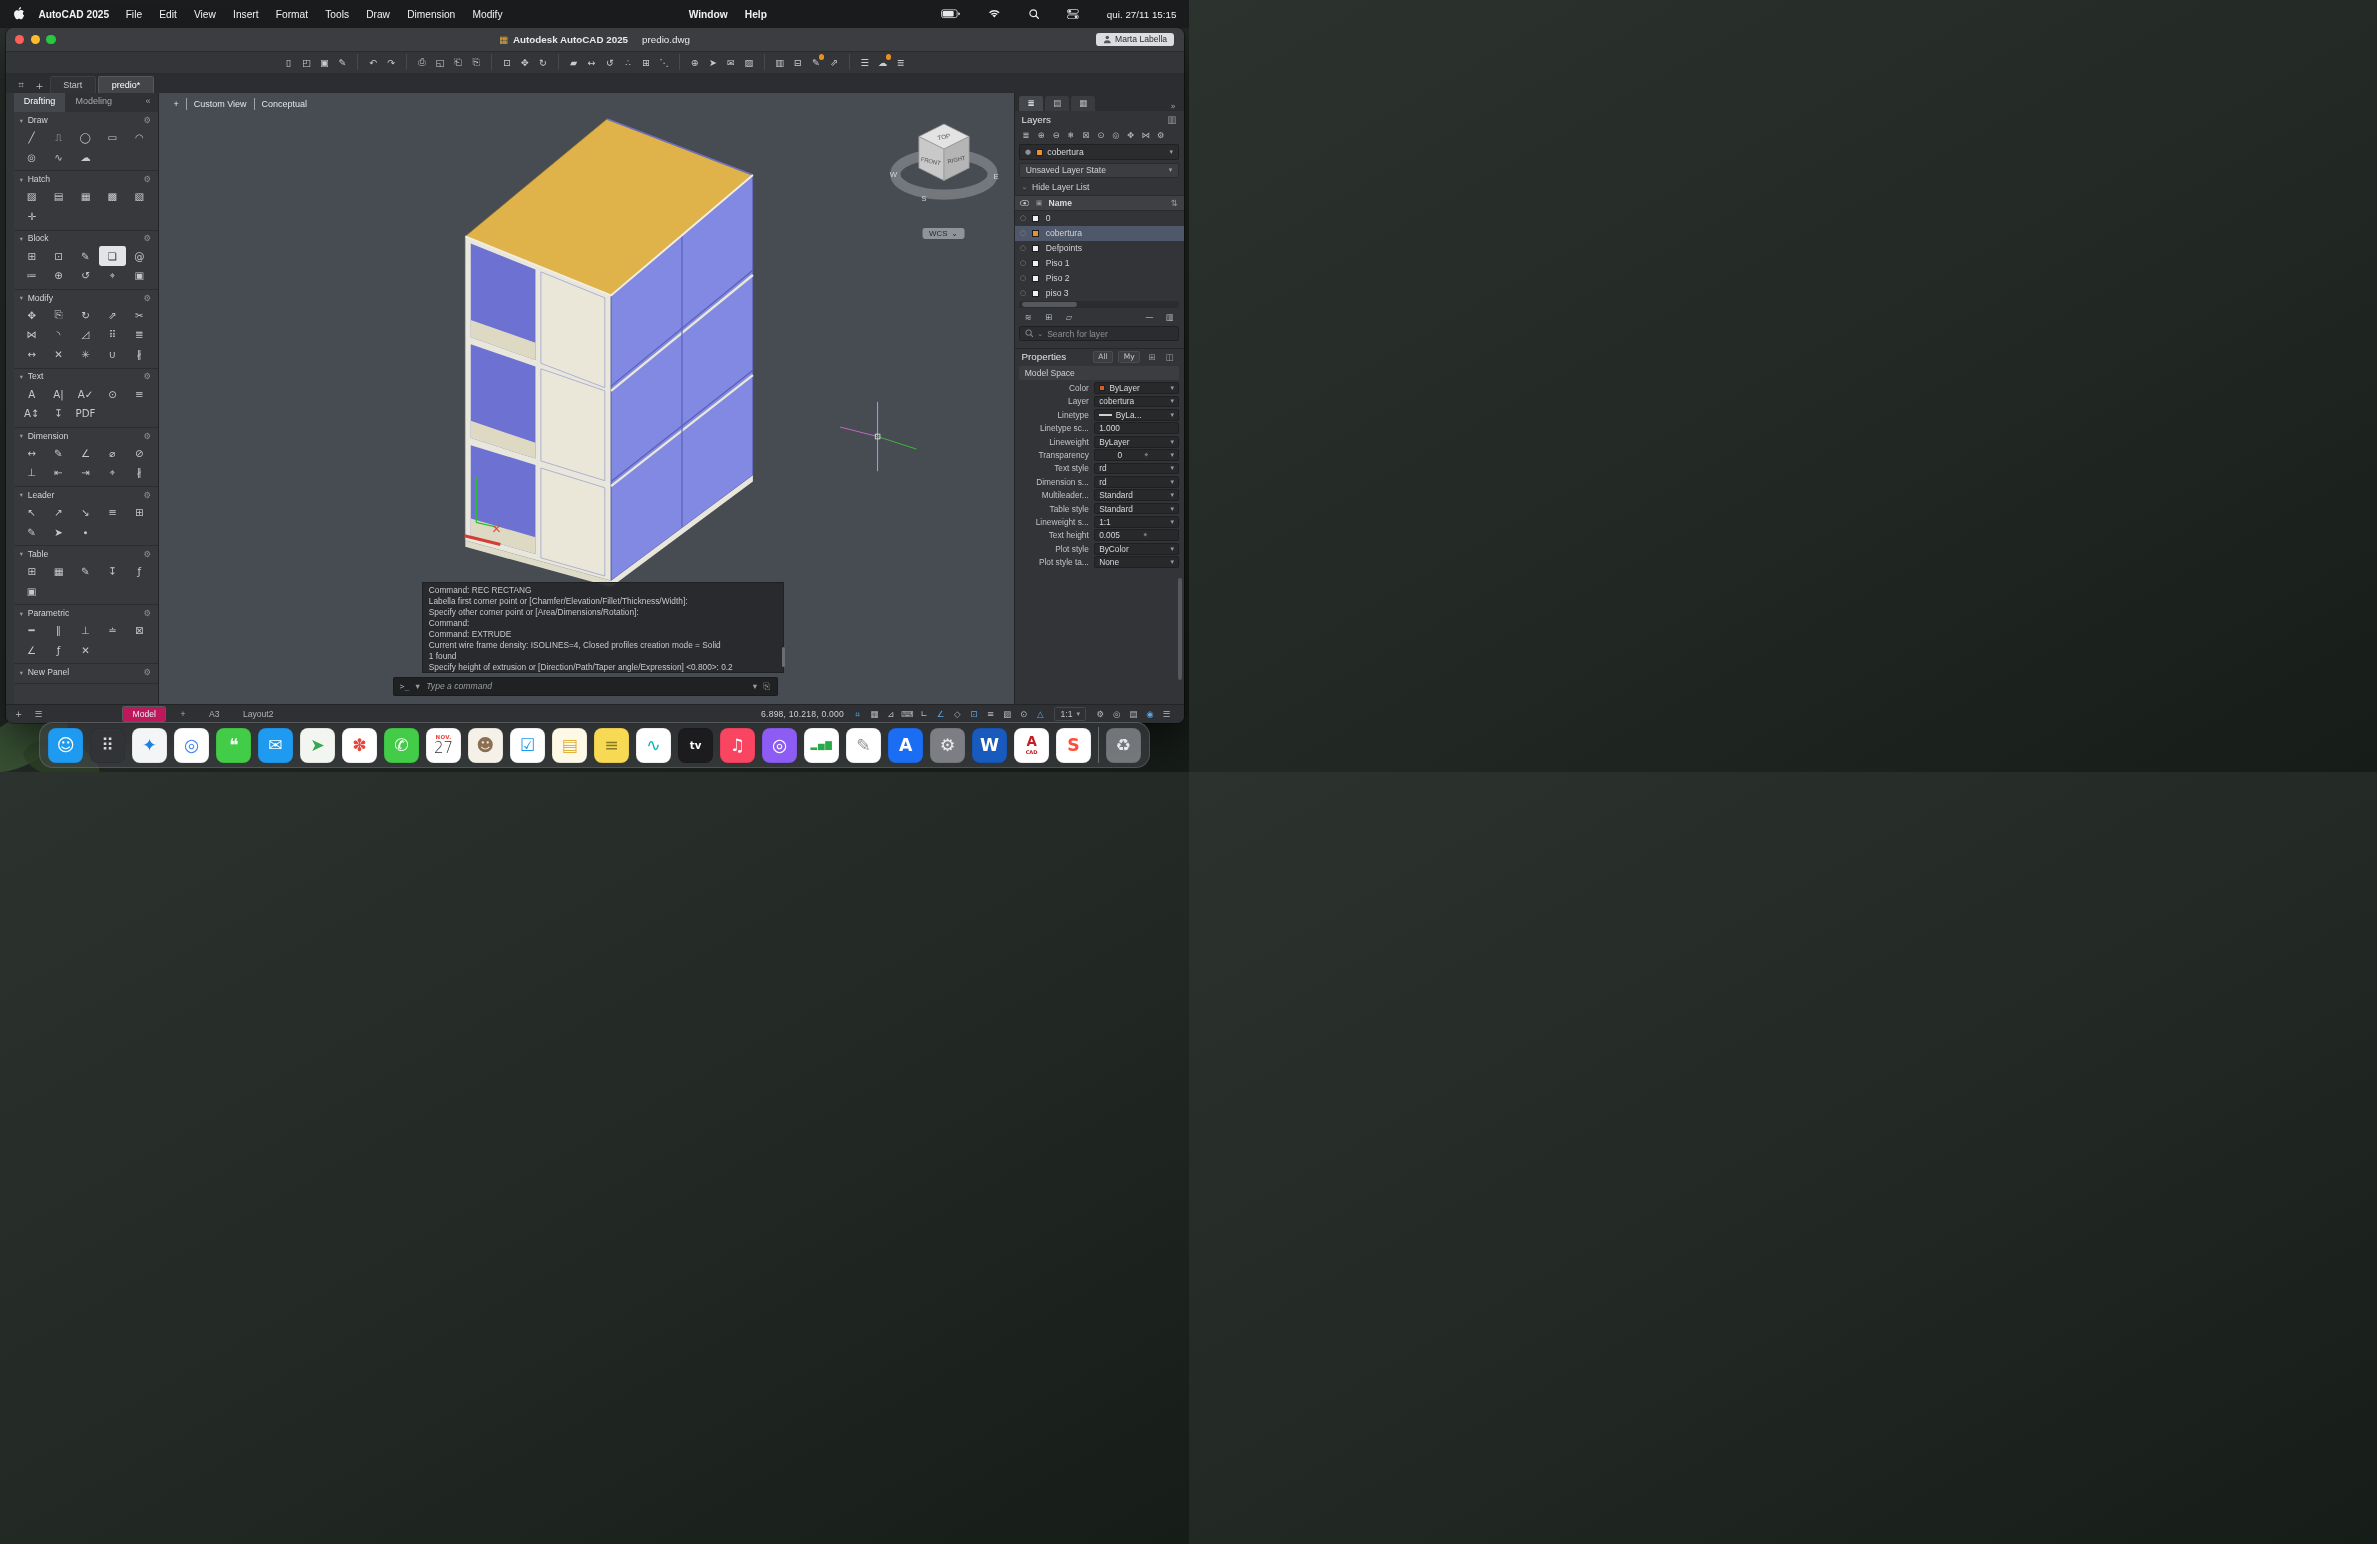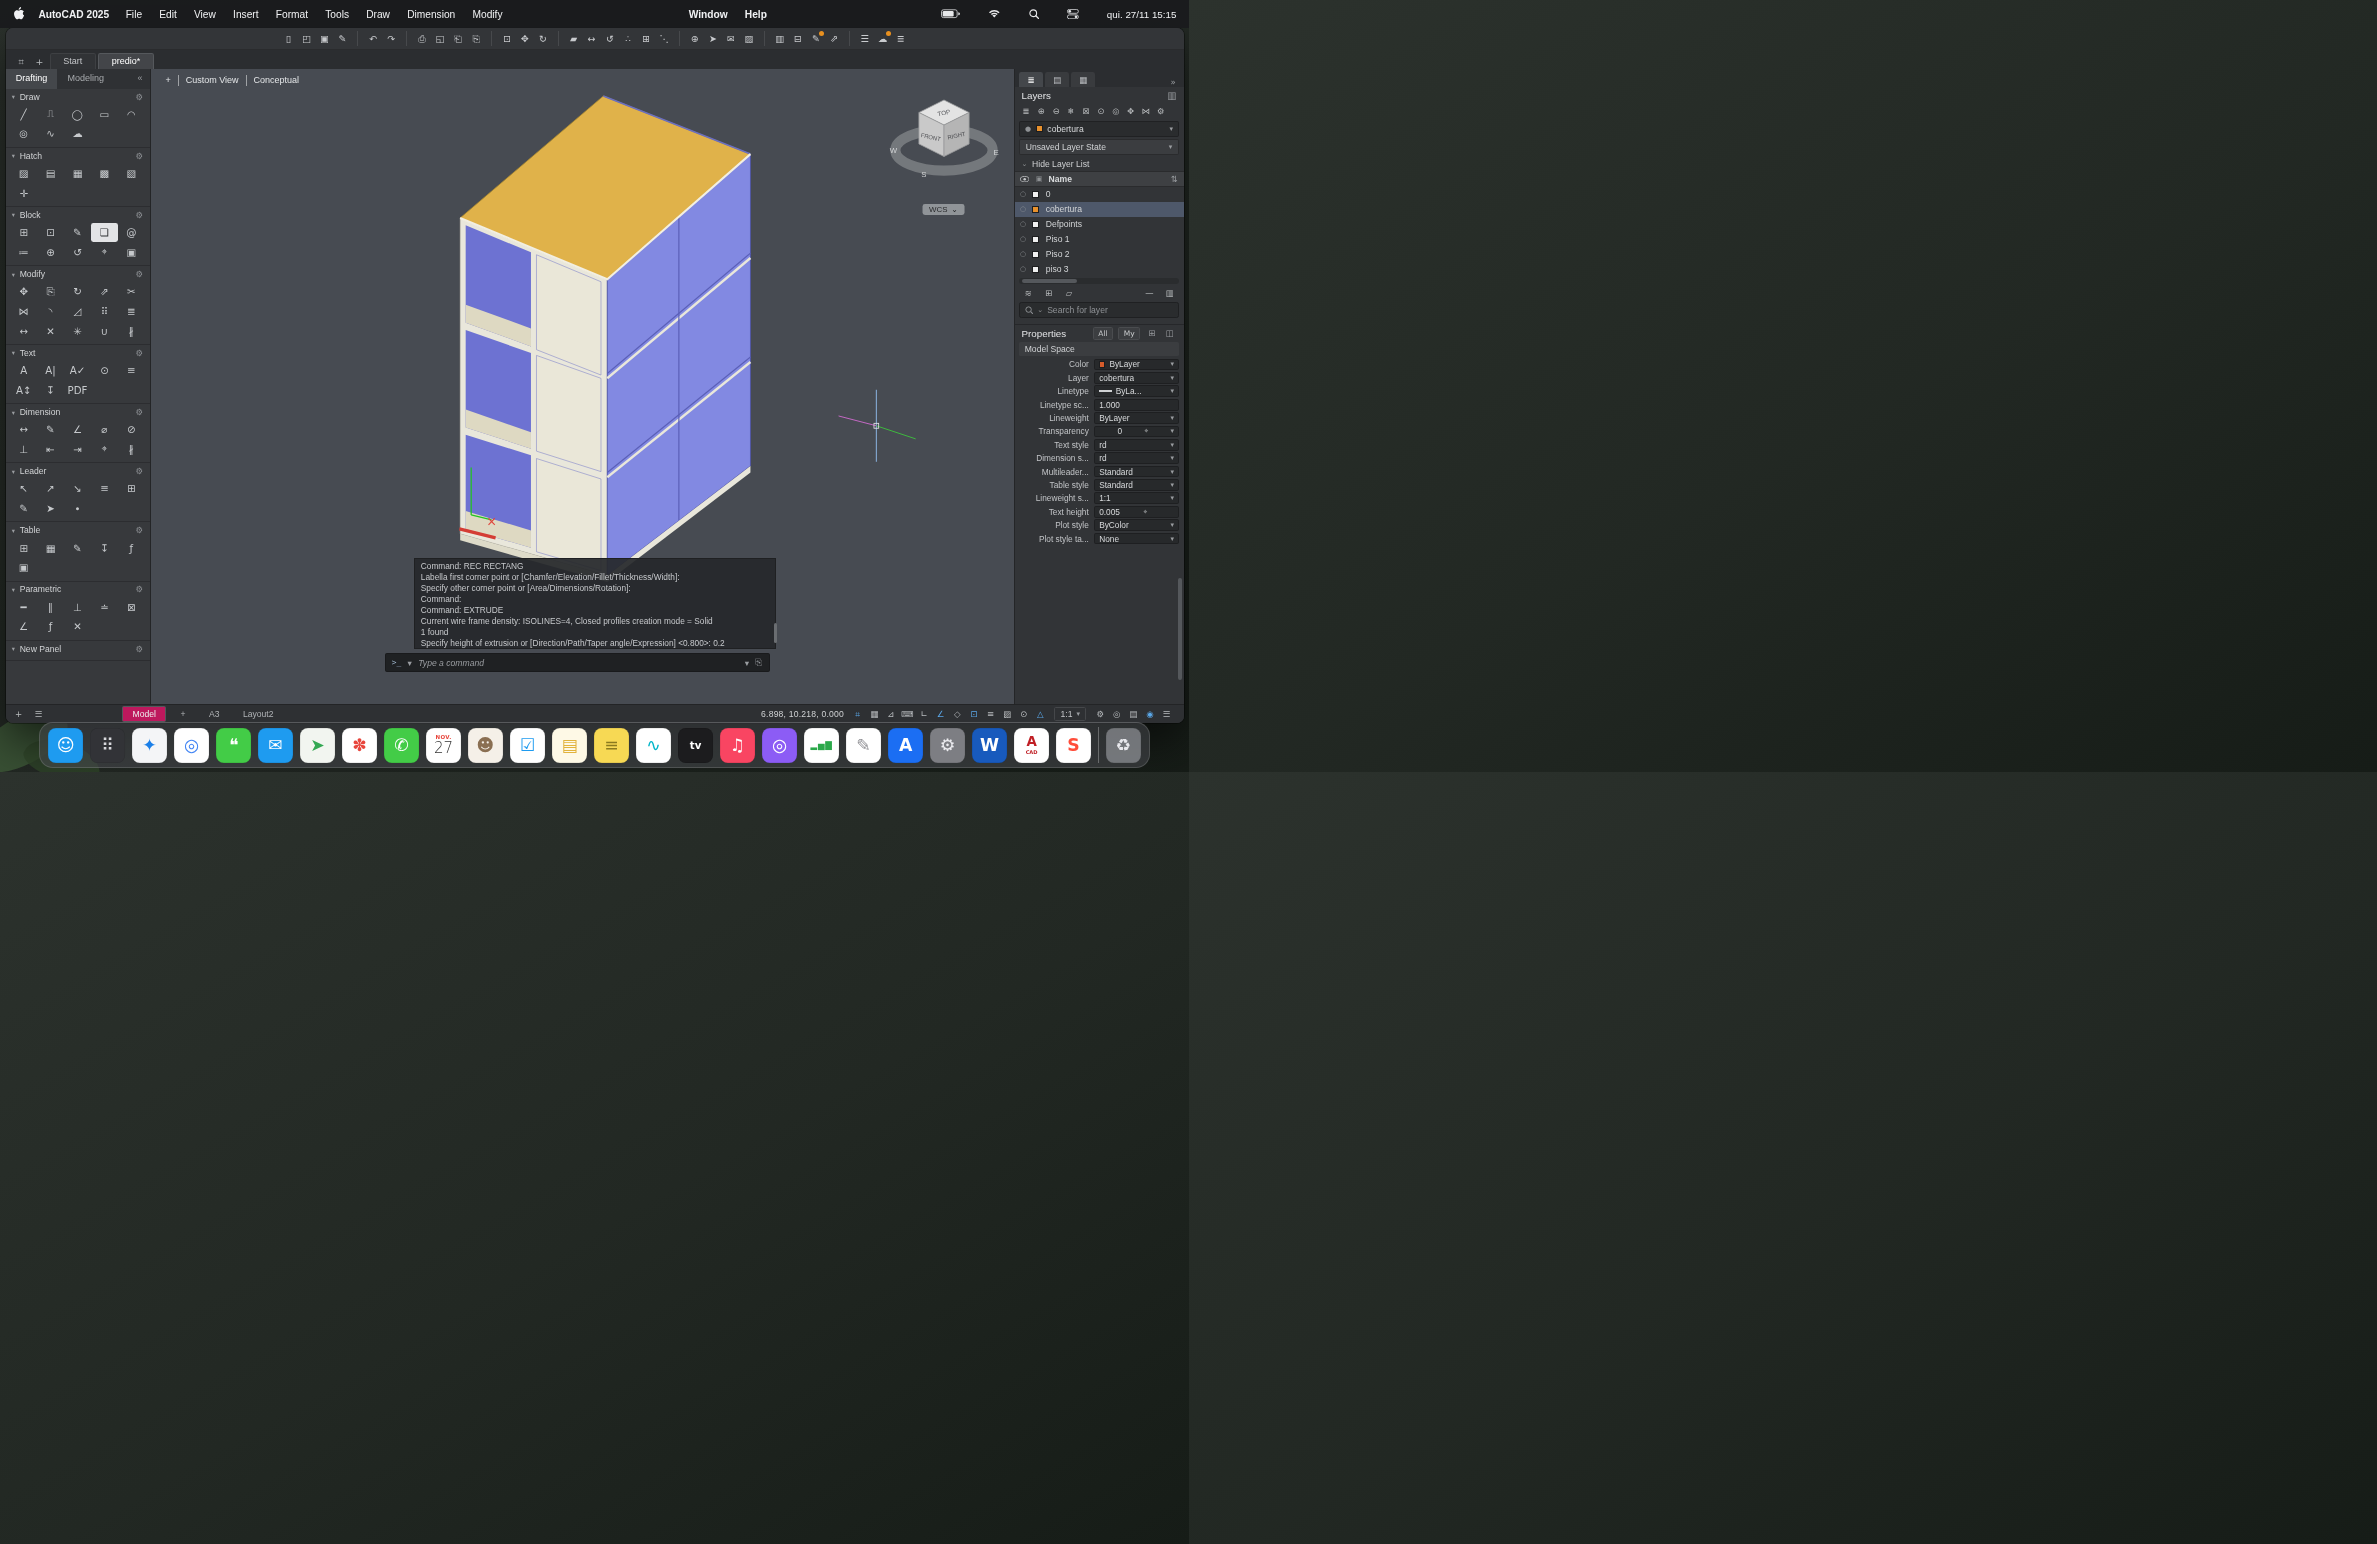--- a/index.html
+++ b/index.html
@@ -59,21 +59,21 @@
 
   
   .filetabs { height:19px; background:#2b2d30; display:flex; align-items:flex-end; padding:0 7.9px; gap:2.4px; flex:0 0 auto; }
   .ft-icon { width:15.7px; height:15px; display:flex; align-items:center; justify-content:center; color:#b9bcbf;
     font-family:"DejaVu Sans"; font-size:9.4px; }
   .ftab { padding:2.4px 12.6px 3.1px; font-size:9px; color:#c3c5c8; background:#313336;
     border:0.8px solid #3e4043; border-bottom:none; border-radius:2.4px 2.4px 0 0; }
   .ftab[data-active="true"] { background:#434549; color:#ffffff; border-color:#55585c; }
 
   
-  .main { flex:1; display:flex; min-height:0; }
+  .main { flex:1; display:flex; min-height:0;margin-left:8px; }
 
   
   .left-palette { width:145px; flex:0 0 auto; background:#37393c; border-right:0.8px solid #242527;
     display:flex; flex-direction:column; overflow:hidden; }
   .lp-tabs { height:19.7px; background:#2f3134; display:flex; align-items:stretch; font-size:9px; flex:0 0 auto; }
   .lp-tab { padding:3.9px 10.2px; color:#a7aaad; }
   .lp-tab[data-active="true"] { background:#44474b; color:#ffffff; }
   .lp-collapse { margin-left:auto; padding:3.9px 7px; color:#9a9da1; }
   .lp-sections { flex:1; overflow:hidden; }
   .lp-section { border-bottom:0.8px solid #2c2d30; }
@@ -263,20 +263,37 @@
       <circle cx="3.5" cy="3" r="1.7" fill="#e7e8ea"></circle>
       <rect x="0.5" y="7.5" width="14" height="5" rx="2.5" fill="none" stroke="#e7e8ea"></rect>
       <circle cx="11.5" cy="10" r="1.7" fill="#e7e8ea"></circle>
     </svg>
     <span class="mb-clock" data-name="menu-clock">qui. 27/11 15:15</span>
   </div>
 </div>
 
 <div class="window" data-name="autocad-window">
 
+  <div class="titlebar" data-name="window-titlebar">
+    <div class="traffic" data-name="window-controls">
+      <span class="tl red" data-name="close-button"></span>
+      <span class="tl yellow" data-name="minimize-button"></span>
+      <span class="tl green" data-name="zoom-button"></span>
+    </div>
+    <div class="tb-title" data-name="window-title">
+      <span class="doc-icon" data-name="drawing-file-icon">▦</span><span class="app" data-name="window-title-app">Autodesk AutoCAD 2025</span><span data-name="window-title-doc">predio.dwg</span>
+    </div>
+    <div class="user-chip" data-name="user-account-chip">
+      <svg width="8.6" height="8.6" viewBox="0 0 12 12" data-name="user-icon">
+        <circle cx="6" cy="3.6" r="2.4" fill="#54565a"></circle>
+        <path d="M1.2 11.5 a4.8 4.2 0 0 1 9.6 0z" fill="#54565a"></path>
+      </svg>
+      <span data-name="user-name">Marta Labella</span>
+    </div>
+  </div>
 
   <div class="qtoolbar" data-name="quick-access-toolbar">
 
       <div class="qt-group" data-name="toolbar-group">
 
           <span class="qt-icon" data-name="new-file-icon">▯</span>
 
           <span class="qt-icon" data-name="open-file-icon">◰</span>
 
           <span class="qt-icon" data-name="save-icon">▣</span>

